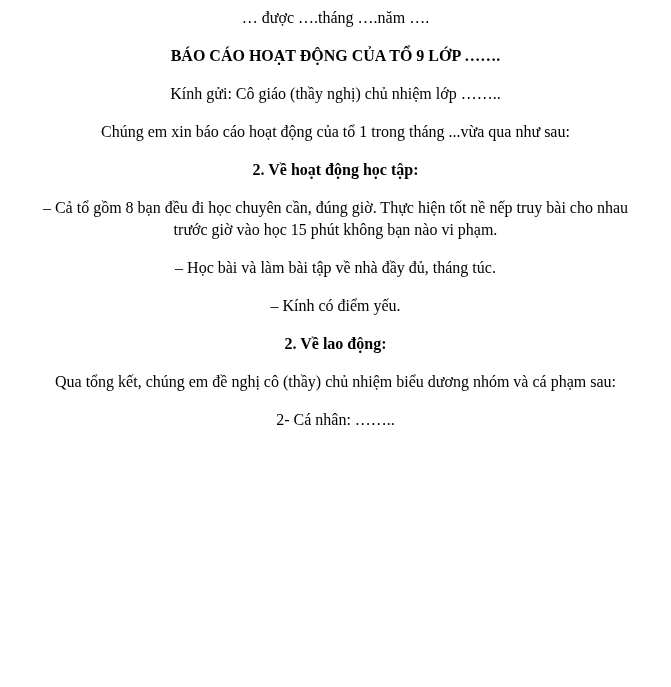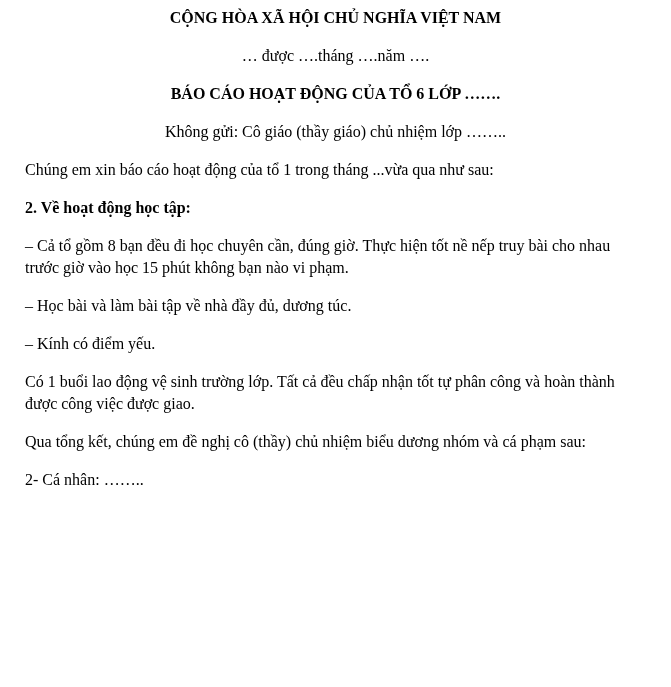--- a/index.html
+++ b/index.html
@@ -14,52 +14,51 @@
     padding: 7px 25px 0 25px;
     background: #ffffff;
     color: #000000;
     font-family: "Liberation Serif", "DejaVu Serif", serif;
     font-size: 16px;
     overflow: hidden;
   }
   .page p {
     margin: 0 0 16px 0;
     line-height: 22px;
-    text-align: left;
+    text-align: center;
   }
   .center { text-align: center !important; }
   .bold   { font-weight: bold; }
 </style>
 </head>
 <body>
 
 <div class="page">
 
-  <p class="center bold">CỘNG HÒA XÃ HỘI CHỦ NGHĨA VIỆT NAM</p>
 
 
   <p class="center">… được ….tháng ….năm ….</p>
 
-  <p class="center bold">BÁO CÁO HOẠT ĐỘNG CỦA TỔ 6 LỚP …….</p>
+  <p class="center bold">BÁO CÁO HOẠT ĐỘNG CỦA TỔ 9 LỚP …….</p>
 
-  <p class="center">Không gửi: Cô giáo (thầy giáo) chủ nhiệm lớp ……..</p>
+  <p class="center">Kính gửi: Cô giáo (thầy nghị) chủ nhiệm lớp ……..</p>
 
   <p>Chúng em xin báo cáo hoạt động của tổ 1 trong tháng ...vừa qua như sau:</p>
 
   <p class="bold">2. Về hoạt động học tập:</p>
 
   <p>– Cả tổ gồm 8 bạn đều đi học chuyên cần, đúng giờ. Thực hiện tốt nề nếp truy bài cho nhau trước giờ vào học 15 phút không bạn nào vi phạm.</p>
 
-  <p>– Học bài và làm bài tập về nhà đầy đủ, dương túc.</p>
+  <p>– Học bài và làm bài tập về nhà đầy đủ, tháng túc.</p>
 
 
 
   <p>– Kính có điểm yếu.</p>
 
+  <p class="bold">2. Về lao động:</p>
 
-  <p>Có 1 buổi lao động vệ sinh trường lớp. Tất cả đều chấp nhận tốt tự phân công và hoàn thành được công việc được giao.</p>
 
   <p>Qua tổng kết, chúng em đề nghị cô (thầy) chủ nhiệm biểu dương nhóm và cá phạm sau:</p>
 
 
   <p>2- Cá nhân: ……..</p>
 
 </div>
 
 </body></html>

